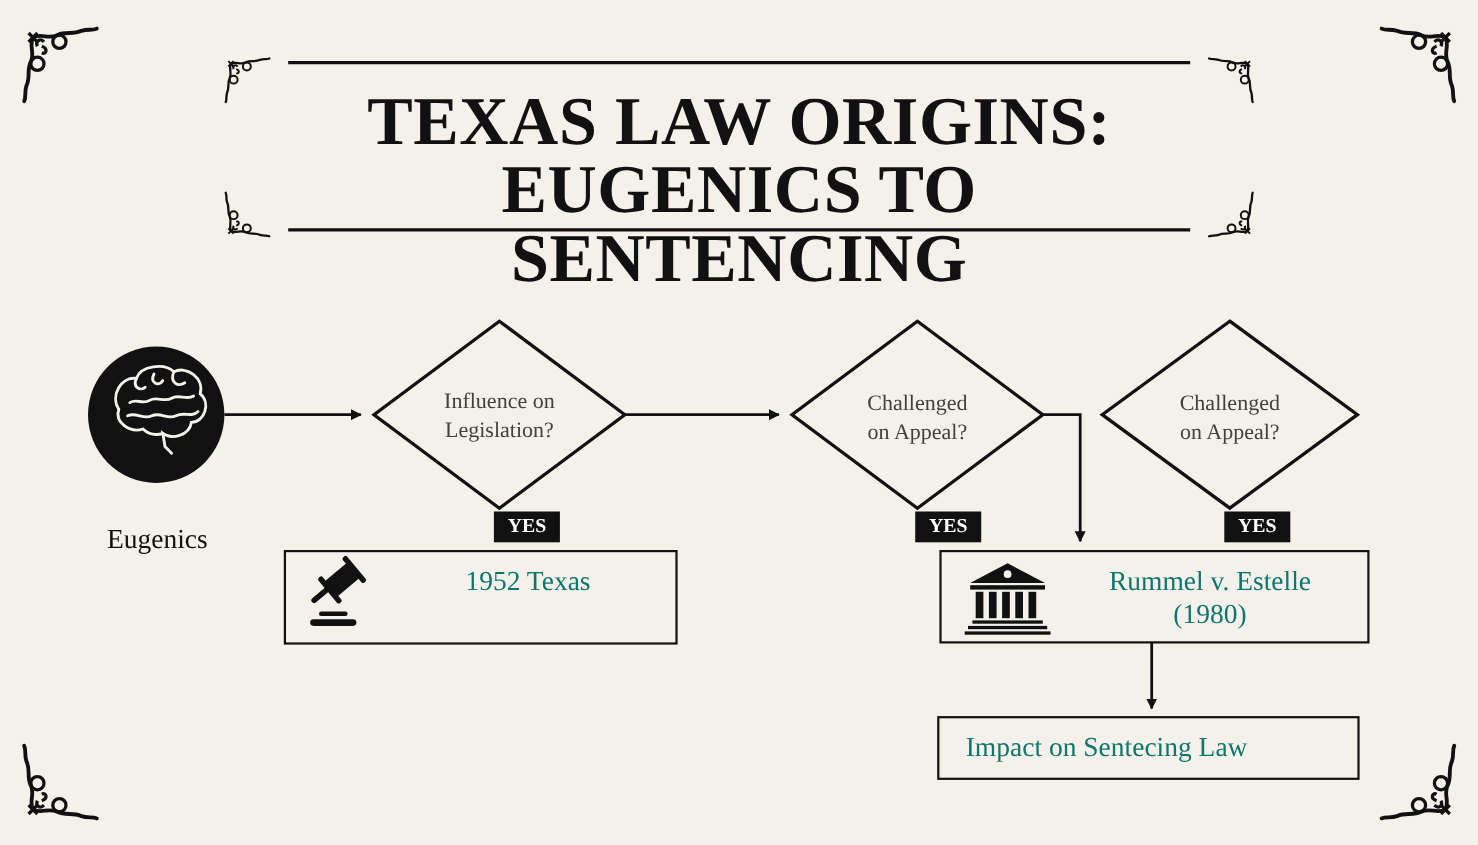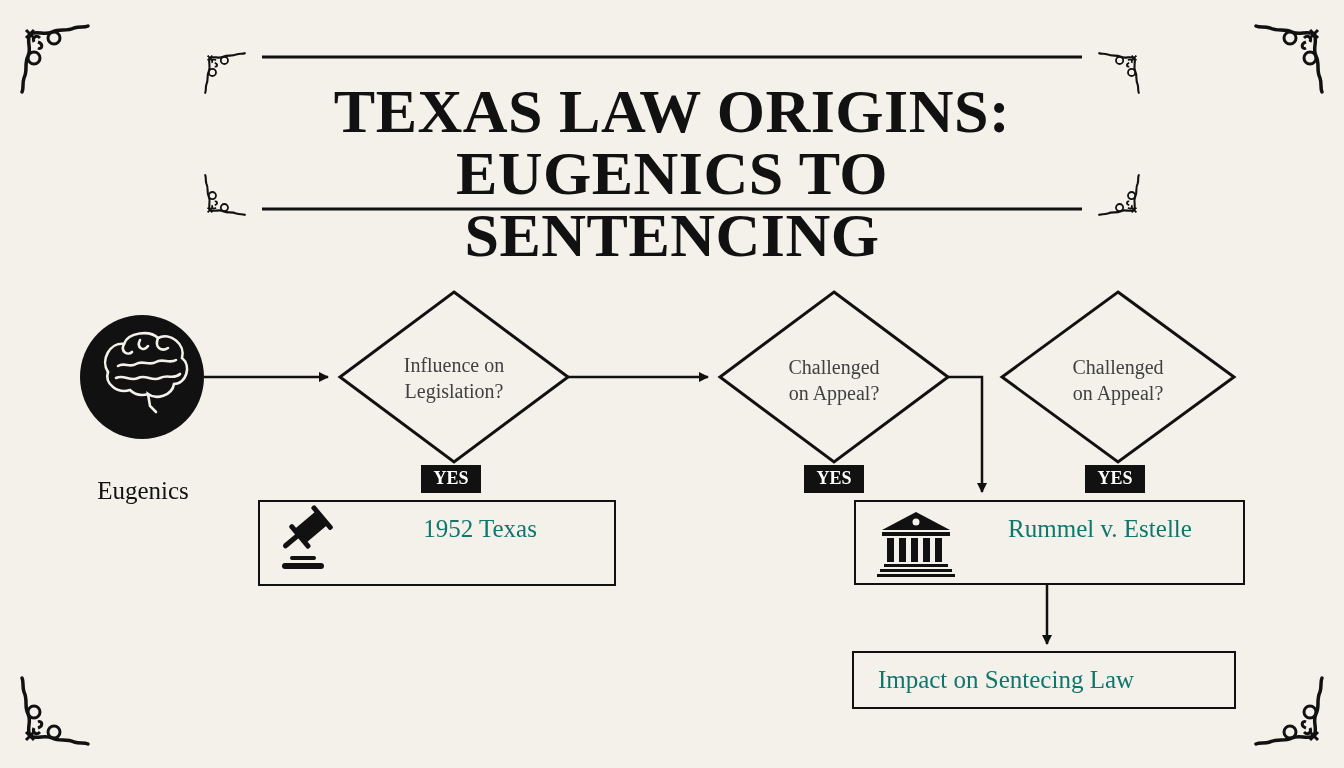--- a/index.html
+++ b/index.html
@@ -17,21 +17,21 @@
     color: #111;
   }
   .dtext {
     position: absolute; text-align: center;
     font-family: "Liberation Serif", "DejaVu Serif", serif;
     font-size: 20px; line-height: 26px; color: #404040;
   }
   .yes {
     position: absolute; background: #111; color: #fff;
     font-family: "Liberation Serif", serif; font-weight: bold;
-    font-size: 18px; line-height: 26px; text-align: center; width: 60px; height: 28px;
+    font-size: 18px; line-height: 26px; text-align: center; width: 60px; height: 28px; margin-left: 28px;
   }
   .box {
     position: absolute; border: 2.5px solid #111; box-sizing: border-box;
     background: transparent;
   }
   .boxtext {
     position: absolute; text-align: center;
     font-family: "Liberation Serif", "DejaVu Serif", serif;
     font-size: 25px; line-height: 30px; color: #0f766e;
   }
@@ -167,16 +167,17 @@
 <div class="yes" style="left:1085px; top:465px;">YES</div>
 
 <div class="box" style="left:258px; top:500px; width:358px; height:86px;"></div>
 <div class="boxtext" style="left:360px; top:514px; width:240px;">
   <div>1952 Texas</div>
 </div>
 
 <div class="box" style="left:854px; top:500px; width:391px; height:85px;"></div>
 <div class="boxtext" style="left:970px; top:514px; width:260px;">
   <div>Rummel v. Estelle</div>
+  <div>(1980)</div>
 </div>
 
 <div class="box" style="left:852px; top:651px; width:384px; height:58px;"></div>
 <div class="boxtext" style="left:852px; top:665px; width:308px;">Impact on Sentecing Law</div>
 
 </body></html>

